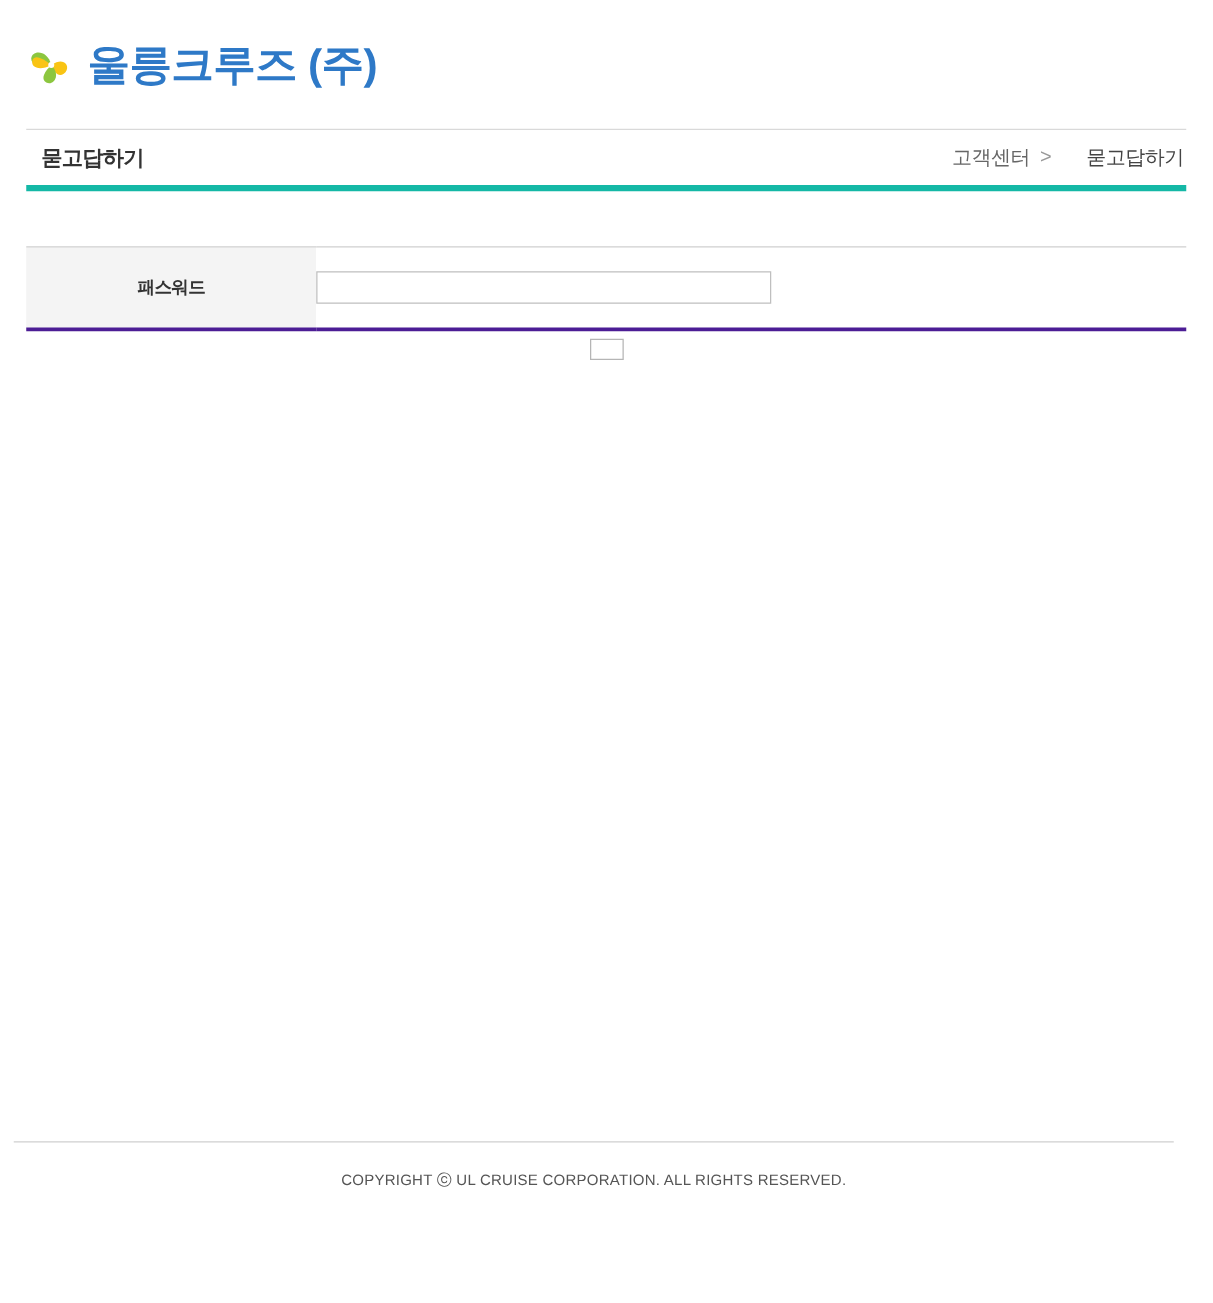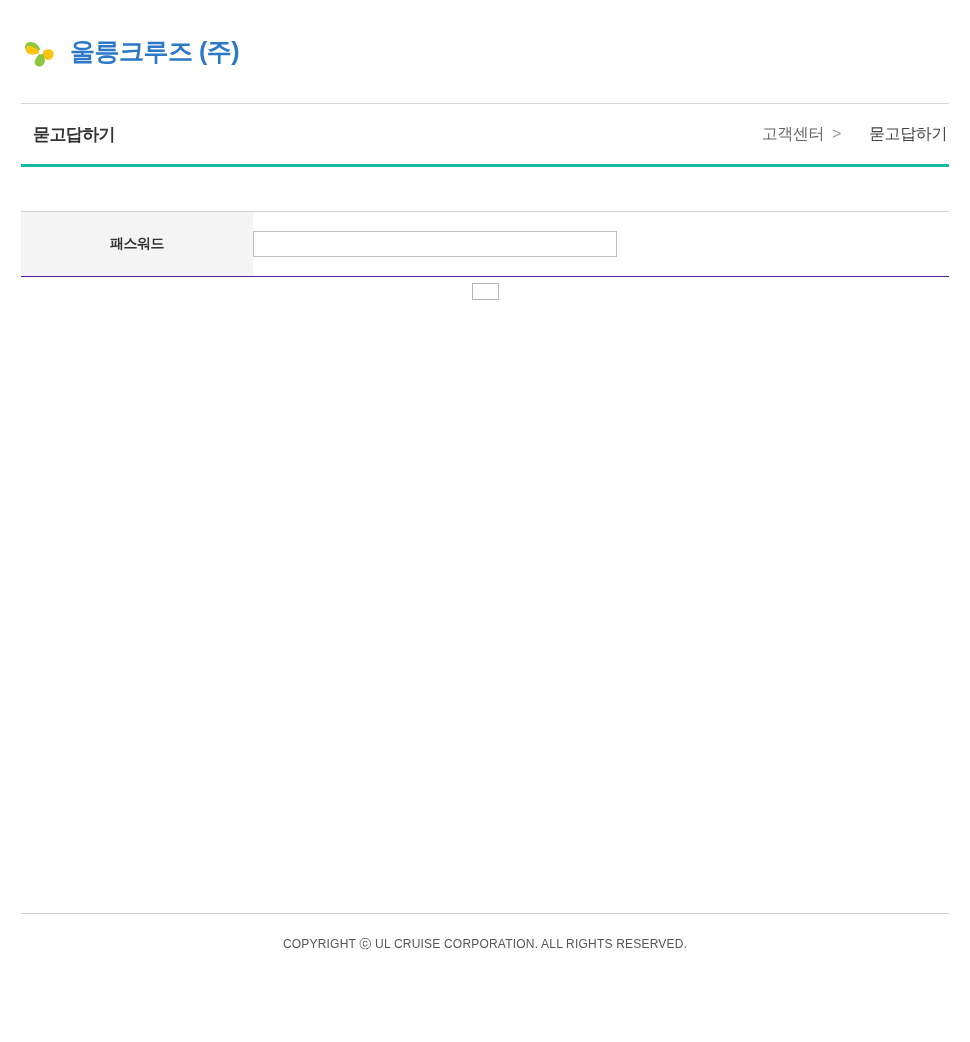--- a/index.html
+++ b/index.html
@@ -37,37 +37,37 @@
     gap: 9px;
     text-decoration: none;
   }
   .logo-mark {
     width: 40px;
     height: 40px;
     position: relative;
     flex: none;
   }
   .logo-text {
-    font-size: 25px;
+    font-size: 34px;
     font-weight: bold;
     letter-spacing: -0.5px;
     line-height: 1;
     white-space: nowrap;
   }
   .logo-text .t1 { color: #2e79c7; }
   .logo-text .t3 { color: #2e79c7; }
 
   
   .titlebar {
     position: relative;
     margin: 0 21px;
     width: 928px;
-    height: 64px;
+    height: 50px;
     border-top: 1px solid #d9d9d9;
-    border-bottom: 3px solid #14b8a6;
+    border-bottom: 5px solid #14b8a6;
     display: flex;
     align-items: center;
     justify-content: space-between;
     box-sizing: border-box;
     gap: 24px;
   }
   .page-title {
     font-size: 17px;
     font-weight: bold;
     color: #333333;
@@ -93,21 +93,21 @@
   .content {
     margin: 0 21px;
     width: 928px;
   }
   .spacer-top { height: 44px; }
 
   table.pw-table {
     width: 928px;
     border-collapse: collapse;
     border-top: 1px solid #cfcfcf;
-    border-bottom: 1px solid #4c1d95;
+    border-bottom: 3px solid #4c1d95;
     table-layout: fixed;
   }
   table.pw-table td {
     border: 0;
     padding: 0;
   }
   td.pw-label {
     width: 232px;
     background: #f4f4f4;
     border-right: 1px solid #e3e3e3;
@@ -152,21 +152,21 @@
     font-size: 10px;
     line-height: 15px;
     color: #333333;
     padding: 0 4px;
     cursor: pointer;
   }
 
   
   .footer {
     position: absolute;
-    left: 21px;
+    left: 11px;
     top: 913px;
     width: 928px;
     border-top: 1px solid #d0d0d0;
     text-align: center;
   }
   .copyright {
     margin-top: 22px;
     font-size: 12px;
     color: #555555;
     letter-spacing: 0.2px;

